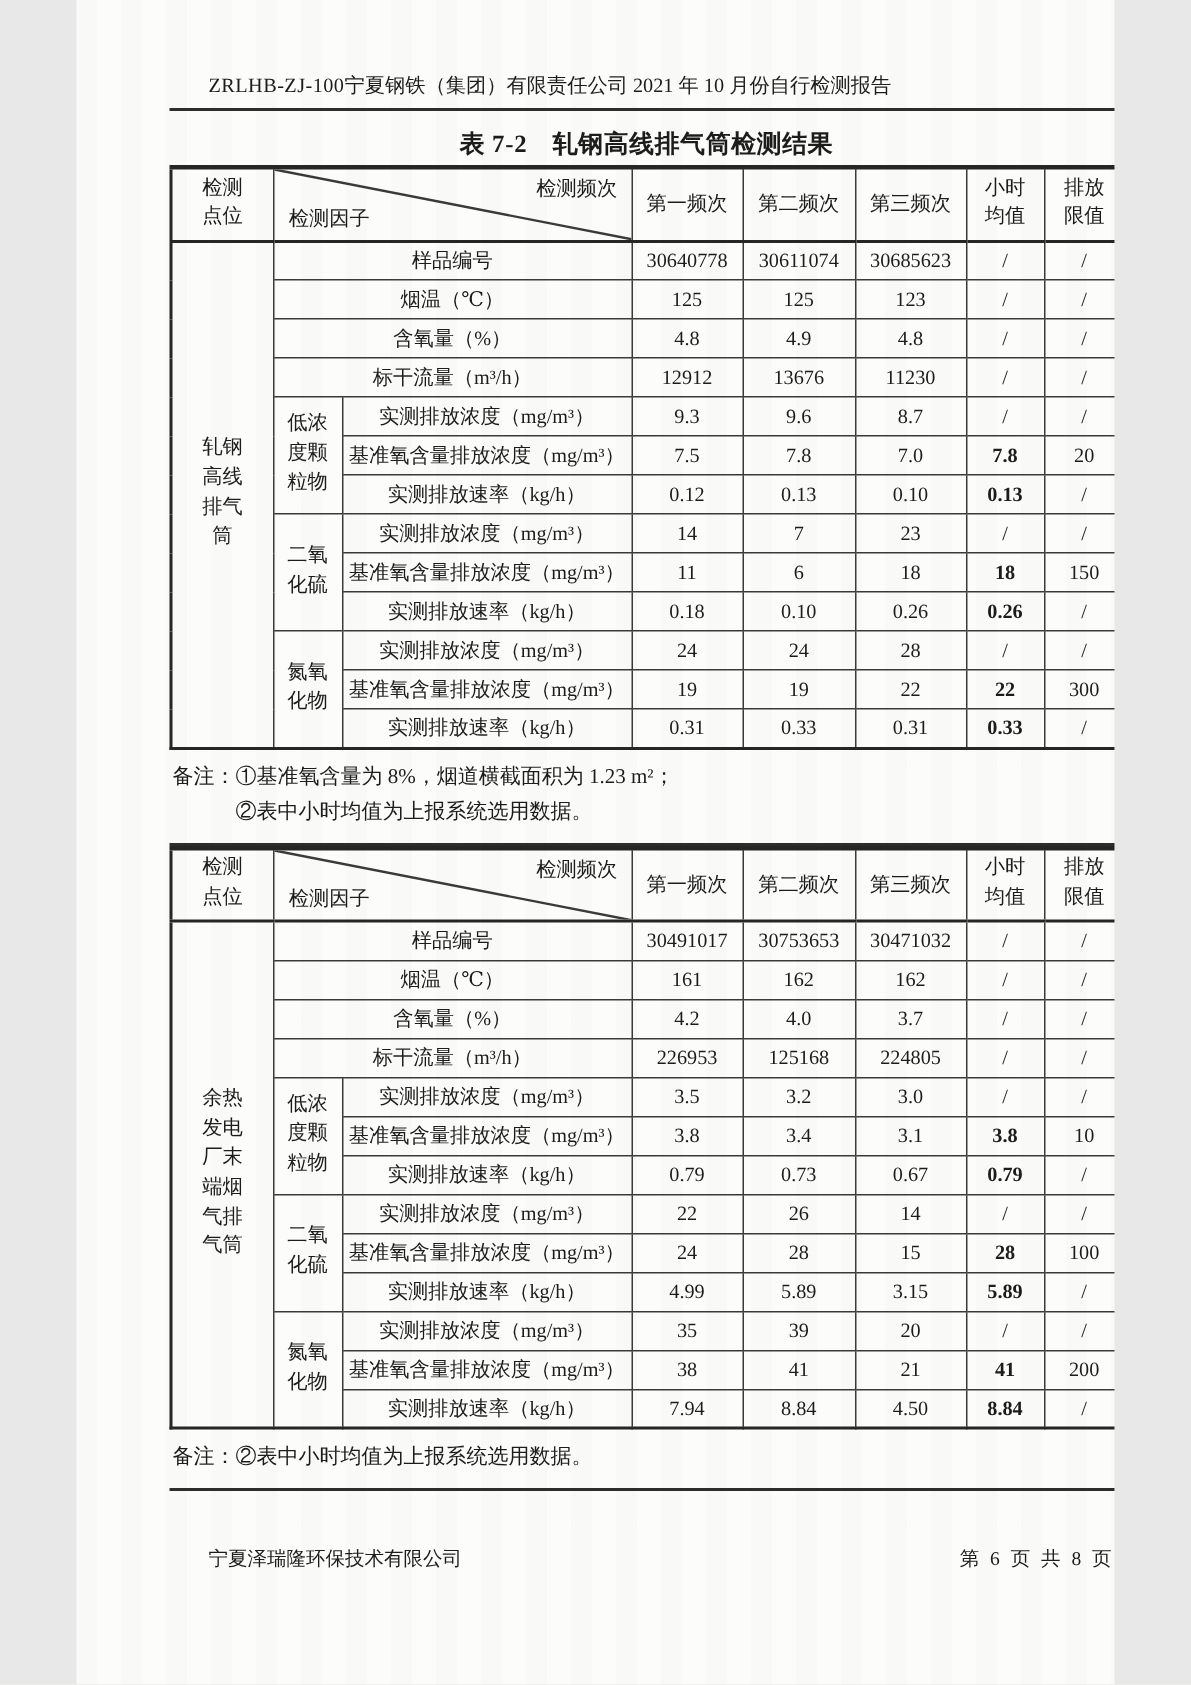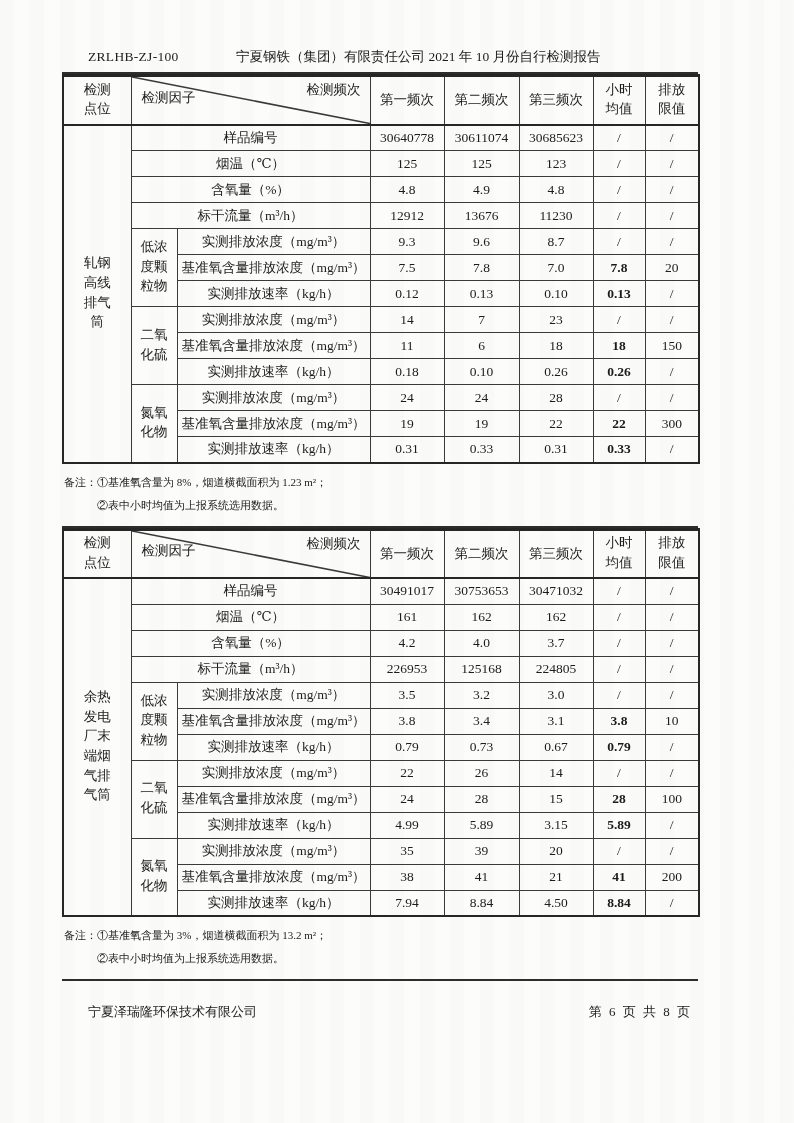--- a/index.html
+++ b/index.html
@@ -1,40 +1,40 @@
 <!DOCTYPE html>
 <html><head>
 <meta charset="utf-8">
 <style>
   * { margin: 0; padding: 0; box-sizing: border-box; }
   html, body { background: #e8e8e8; }
   .page {
     position: relative;
-    width: 794px;
+    width: 692px;
     height: 1123px;
     margin: 0 auto;
     background:
       repeating-linear-gradient(90deg, rgba(0,0,0,0.012) 0 14px, rgba(0,0,0,0) 14px 30px),
       #fcfcfb;
     font-family: "Liberation Serif", "DejaVu Serif", serif;
     color: #1c1c1c;
     overflow: hidden;
   }
   .content { position: relative; margin-left: 62px; width: 636px; padding-top: 48px; }
 
   
   .doc-header {
     display: flex;
     align-items: baseline;
     border-bottom: 2px solid #2d2d2d;
     padding: 0 0 6px 26px;
     font-size: 13.5px;
   }
   .doc-code { flex: 0 0 auto; letter-spacing: 0.3px; }
-  .doc-title { flex: 1 1 auto; text-align: center; padding-right: 40px; font-family: Liberation Serif, serif; }
+  .doc-title { flex: 1 1 auto; text-align: left; padding-right: 40px; font-family: Liberation Serif, serif; }
 
   
   .tbl-title {
     text-align: center;
     font-weight: bold;
     font-size: 16.5px;
     margin-top: 11px;
     margin-bottom: 3px;
     letter-spacing: 0.5px;
   }
@@ -59,54 +59,55 @@
   tbody tr { height: 26px; }
   th.pre, td.site, td.group { white-space: pre-line; font-family: Liberation Mono, monospace; }
   td.site { line-height: 1.75; font-size: 13.5px; margin-top: 45px; }
   td.group { line-height: 1.5; }
   td.val.bold { font-weight: bold; }
 
   
   th.diag { position: relative; padding: 0; }
   th.diag svg { position: absolute; inset: 0; width: 100%; height: 100%; }
   .corner-top { position: absolute; top: 3px; right: 9px; margin-left: 40px; }
-  .corner-bottom { position: absolute; bottom: 16px; left: 10px; }
+  .corner-bottom { position: absolute; bottom: 4px; left: 10px; }
 
   
   .notes {
     display: flex;
     padding: 7px 0 9px 2px;
     border-bottom: 2px solid #2d2d2d;
-    font-size: 11px;
+    font-size: 14px;
     line-height: 23px;
   }
   .notes-label { flex: 0 0 auto; }
   .notes-lines { flex: 1 1 auto; font-family: Liberation Serif, serif; }
 
   
   .page-footer {
     display: flex;
     justify-content: space-between;
-    margin-top: 22px;
+    margin-top: 36px;
     padding-left: 26px;
     font-size: 13px;
   }
   .footer-page { letter-spacing: 2px; padding-right: 6px; }
 </style>
 </head>
 <body>
 
 <div class="page">
   <div class="content">
 
     <div class="doc-header">
       <span class="doc-code">ZRLHB-ZJ-100</span>
       <span class="doc-title">宁夏钢铁（集团）有限责任公司 2021 年 10 月份自行检测报告</span>
     </div>
 
+    <div class="tbl-title">表 7-2　轧钢高线排气筒检测结果</div>
 
     <table class="doc-table">
       <colgroup>
         <col style="width:68px">
           <col style="width:46px">
           <col style="width:193px">
         <col style="width:74px">
           <col style="width:75px">
           <col style="width:74px">
         <col style="width:52px">
@@ -408,21 +409,20 @@
             <td class="val">4.50</td>
             <td class="val bold">8.84</td>
             <td class="val">/</td>
           </tr>
         </tbody>
     </table>
 
     <div class="notes">
       <span class="notes-label">备注：</span>
       <div class="notes-lines">
-        <div>①基准氧含量为 3%，烟道横截面积为 13.2 m²；</div>
         <div>②表中小时均值为上报系统选用数据。</div>
       </div>
     </div>
 
     <div class="page-footer">
       <span>宁夏泽瑞隆环保技术有限公司</span>
       <span class="footer-page">第 6 页 共 8 页</span>
     </div>
 
   </div>

